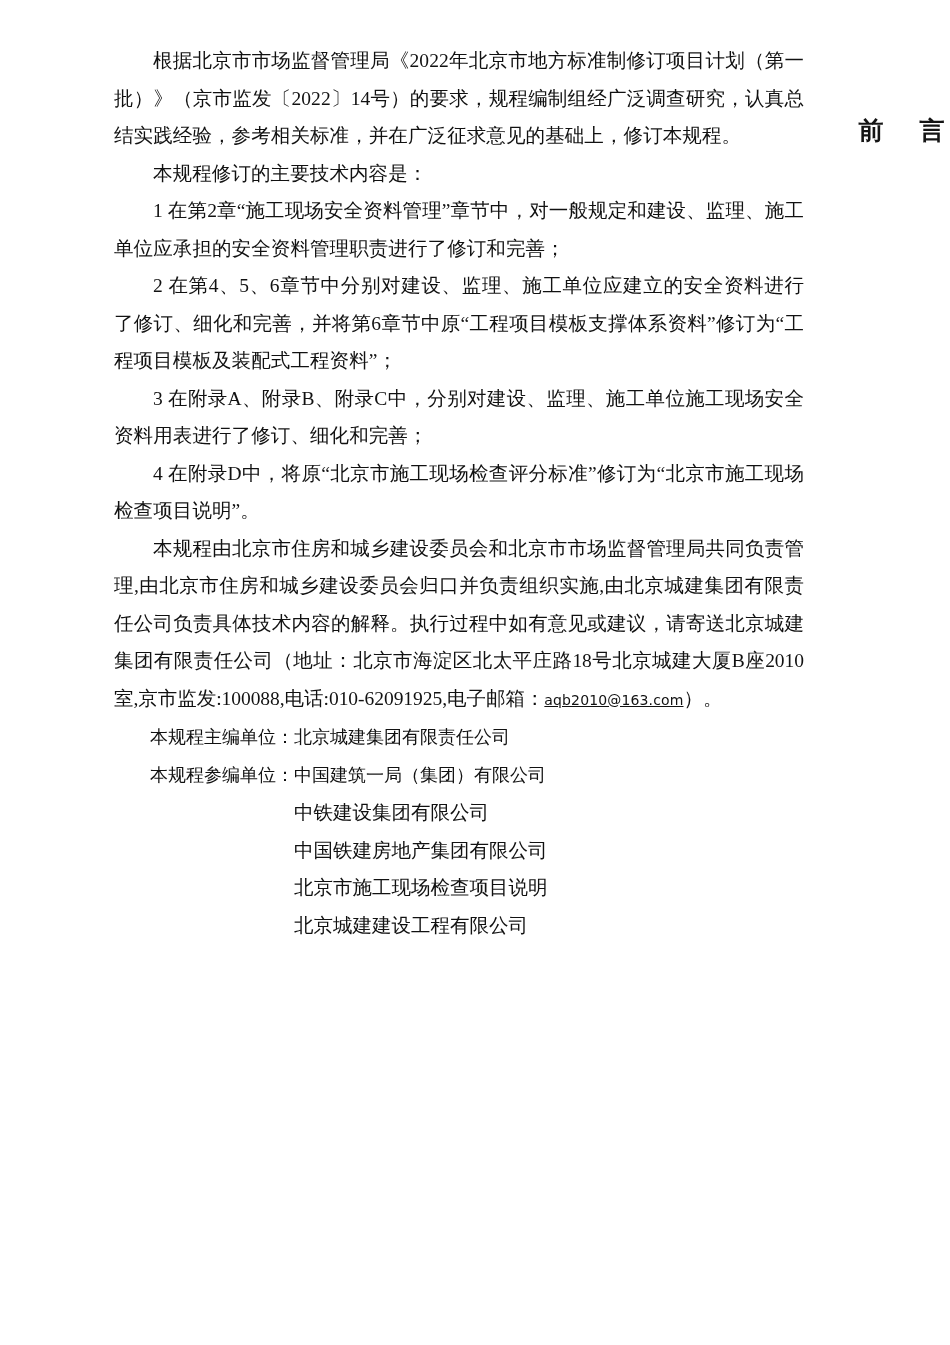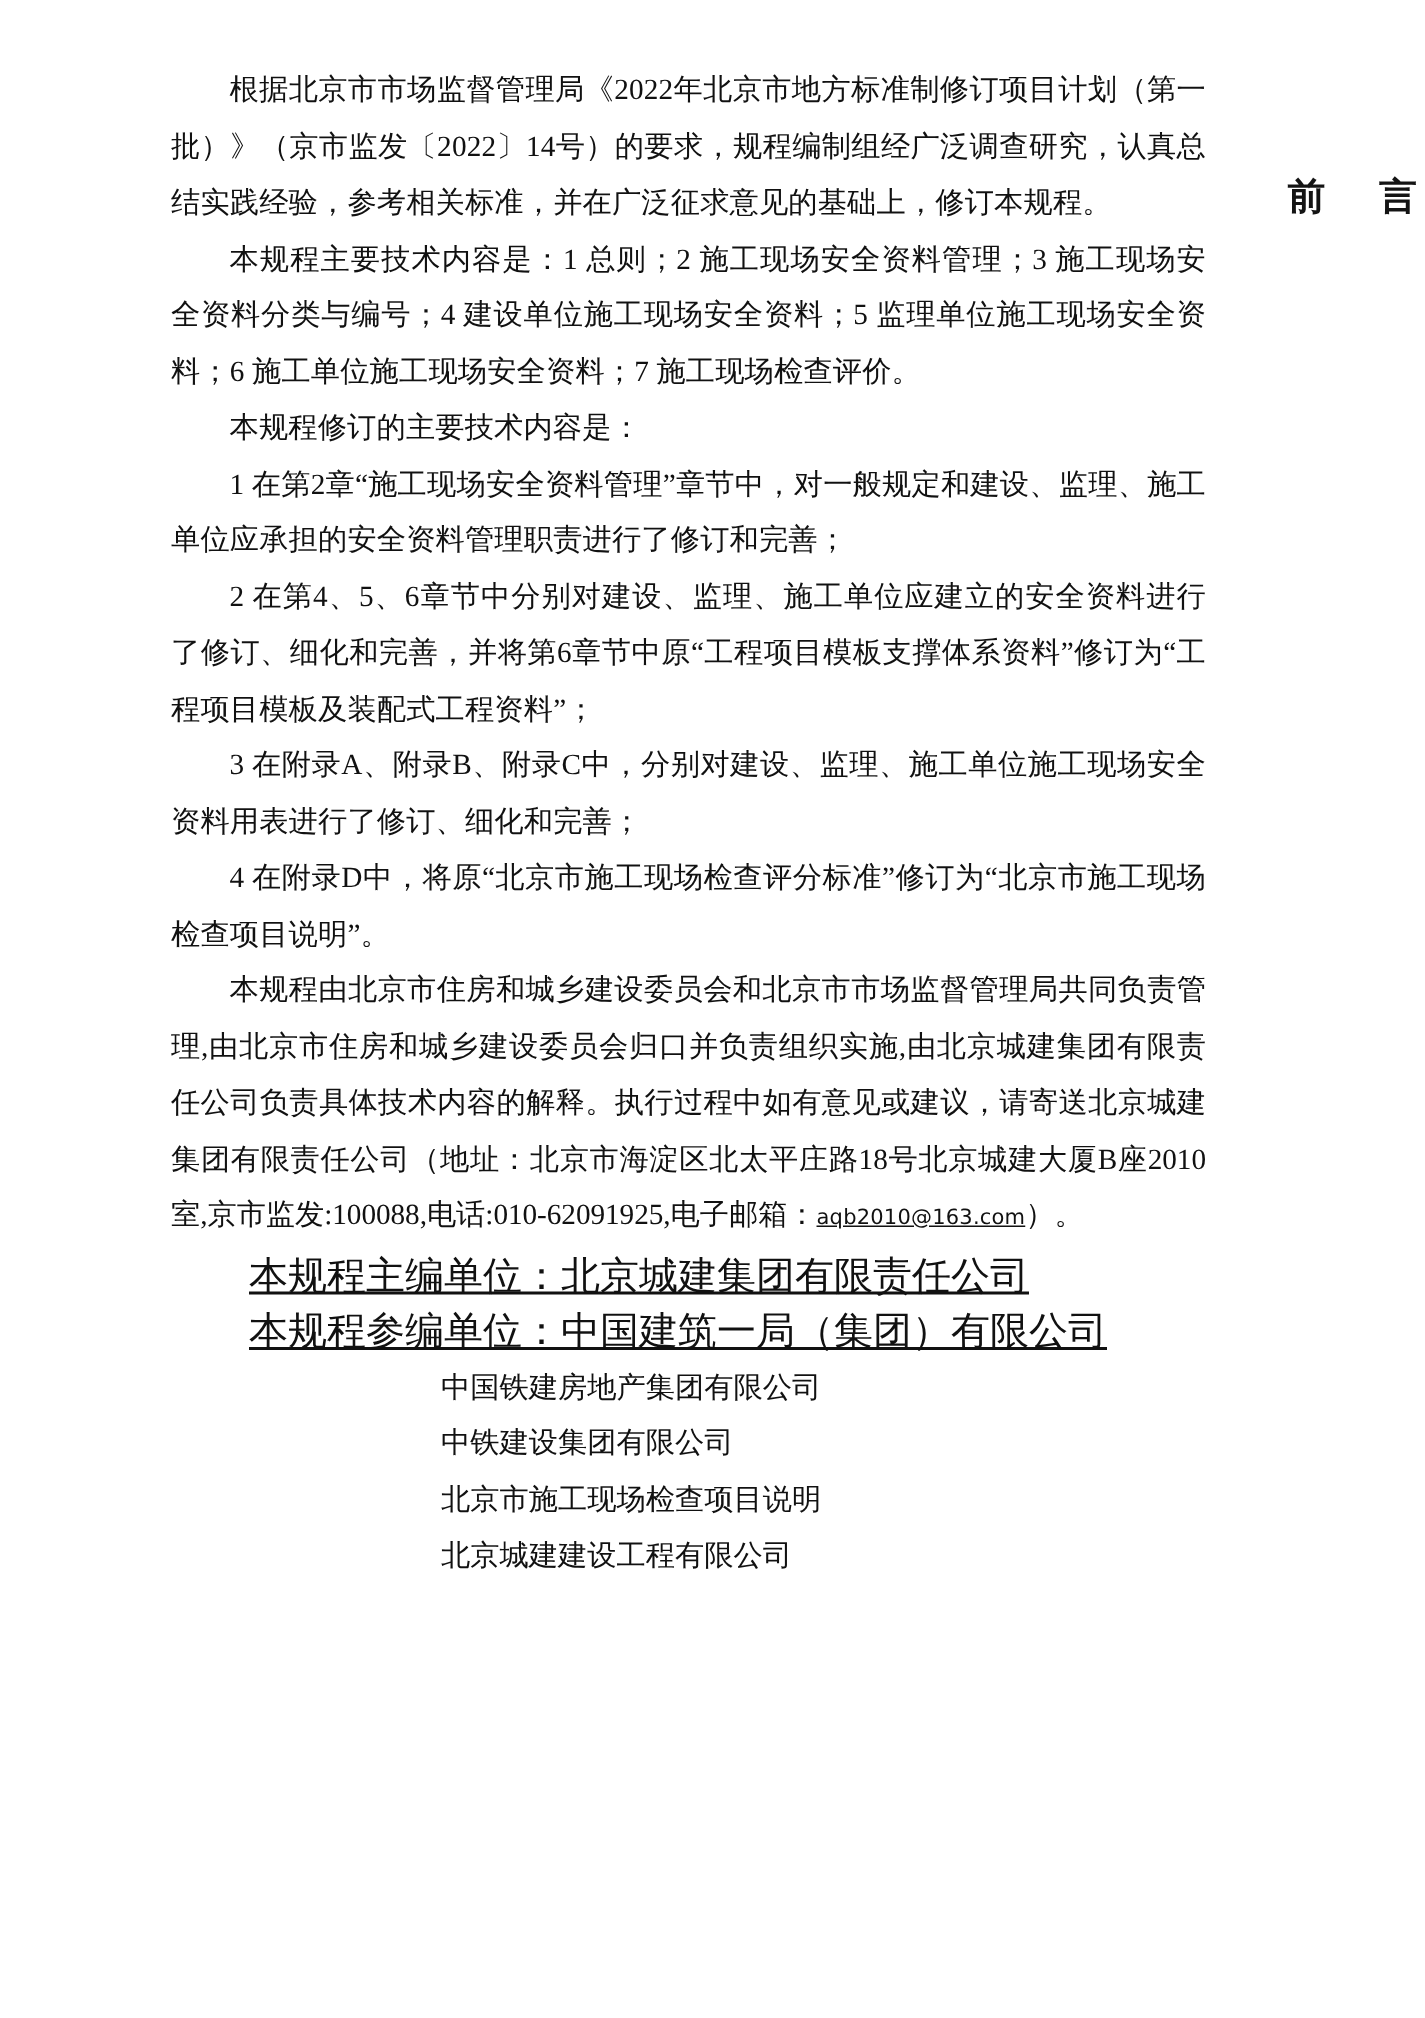--- a/index.html
+++ b/index.html
@@ -49,26 +49,25 @@
     text-justify: inter-ideograph;
     text-indent: 2em;
     letter-spacing: 0.005em;
     color: #111111;
   }
   p.para.tight {
     letter-spacing: -0.002em;
   }
   
   .unit-row {
-    font-size: 26px;
+    font-size: 18px;
     line-height: 37.5px;
     color: #111111;
     text-indent: 2em;
     white-space: nowrap;
-    text-decoration: underline;
   }
   .unit-row .unit-label {
     display: inline;
   }
   .unit-cont {
     font-size: 19.5px;
     line-height: 37.5px;
     color: #111111;
     padding-left: 180px;
     white-space: nowrap;
@@ -86,38 +85,37 @@
 
 <div class="page">
 
   <h1 class="doc-title">前　言</h1>
 
   <div class="content">
     <div class="body-block">
 
       <p class="para">根据北京市市场监督管理局《2022年北京市地方标准制修订项目计划（第一批）》（京市监发〔2022〕14号）的要求，规程编制组经广泛调查研究，认真总结实践经验，参考相关标准，并在广泛征求意见的基础上，修订本规程。</p>
 
-      <p class="para">本规程主要技术内容是：1 总则；2 施工现场安全资料管理；3 施工现场安全资料分类与编号；4 建设单位施工现场安全资料；5 监理单位施工现场安全资料；6 施工单位施工现场安全资料；7 施工现场检查评价。</p>
 
       <p class="para">本规程修订的主要技术内容是：</p>
 
       <p class="para">1 在第2章“施工现场安全资料管理”章节中，对一般规定和建设、监理、施工单位应承担的安全资料管理职责进行了修订和完善；</p>
 
       <p class="para">2 在第4、5、6章节中分别对建设、监理、施工单位应建立的安全资料进行了修订、细化和完善，并将第6章节中原“工程项目模板支撑体系资料”修订为“工程项目模板及装配式工程资料”；</p>
 
       <p class="para">3 在附录A、附录B、附录C中，分别对建设、监理、施工单位施工现场安全资料用表进行了修订、细化和完善；</p>
 
       <p class="para">4 在附录D中，将原“北京市施工现场检查评分标准”修订为“北京市施工现场检查项目说明”。</p>
 
       <p class="para tight"><span>本规程由北京市住房和城乡建设委员会和北京市市场监督管理局共同负责管理,由北京市住房和城乡建设委员会归口并负责组织实施,由北京城建集团有限责任公司负责具体技术内容的解释。执行过程中如有意见或建议，请寄送北京城建集团有限责任公司（地址：北京市海淀区北太平庄路18号北京城建大厦B座2010室,京市监发:100088,电话:010-62091925,电子邮箱：</span><a class="email-link" href="#">aqb2010@163.com</a><span>）。</span></p>
 
       <div class="unit-row"><span class="unit-label">本规程主编单位：</span><span>北京城建集团有限责任公司</span></div>
 
       <div class="unit-row"><span class="unit-label">本规程参编单位：</span><span>中国建筑一局（集团）有限公司</span></div>
 
+      <div class="unit-cont">中铁建设集团有限公司</div>
       <div class="unit-cont">中国铁建房地产集团有限公司</div>
-      <div class="unit-cont">中铁建设集团有限公司</div>
       <div class="unit-cont">北京市施工现场检查项目说明</div>
       <div class="unit-cont">北京城建建设工程有限公司</div>
 
     </div>
   </div>
 </div>
 
 </body></html>

